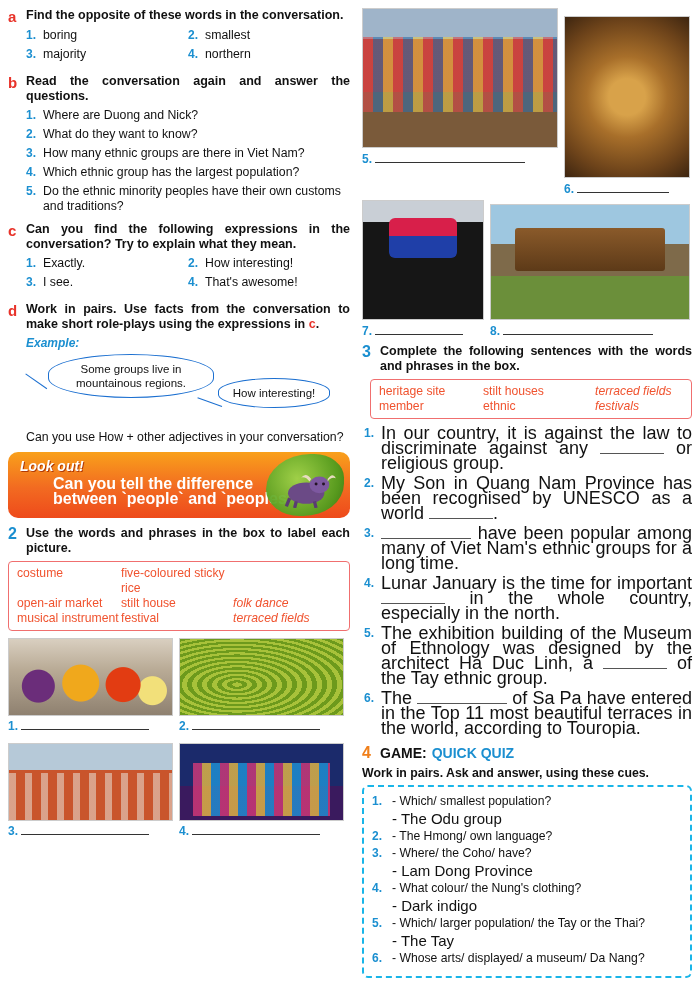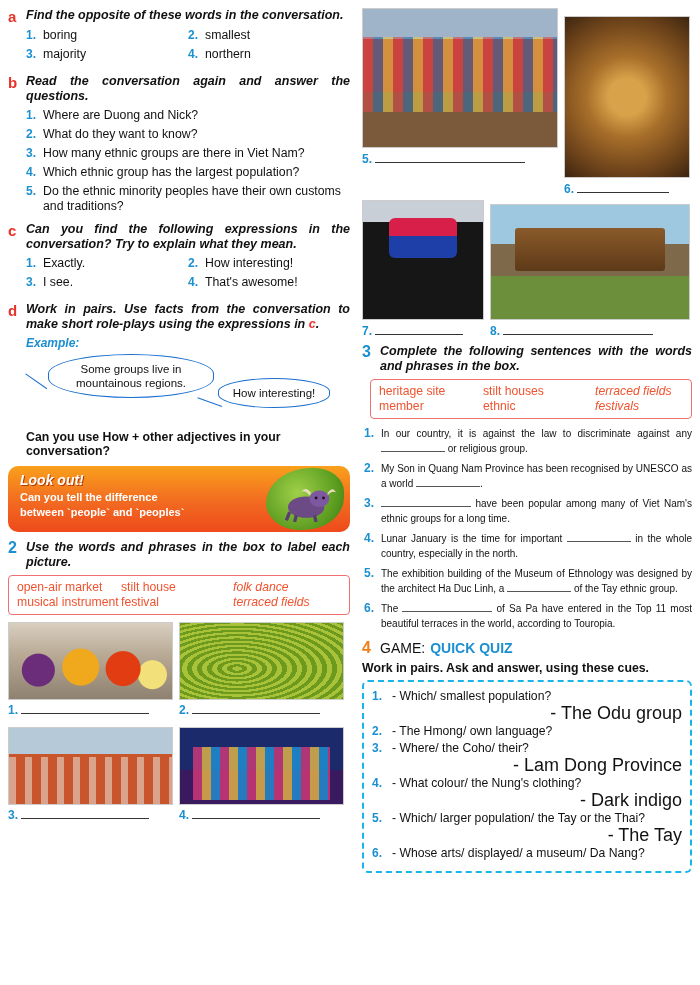--- a/index.html
+++ b/index.html
@@ -21,21 +21,21 @@
   .ex-letter {
     font-weight:bold; font-size:15px; color:#e8332a;
     width:18px; flex:0 0 18px; line-height:15px; padding-top:1px;
   }
   .ex-num {
     font-weight:bold; font-size:16px; color:#1b8fd0;
     width:18px; flex:0 0 18px; line-height:16px;
   }
   .ex-title {
     font-weight:bold; font-size:12.5px; line-height:15px; color:#111;
-    text-align:justify; flex:1;font-style:italic;
+    text-align:justify; flex:1;
   }
   .ex-title .red-letter { color:#e8332a; font-weight:bold; }
 
   
   .items { margin:3px 0 8px 18px; }
   .item { display:flex; align-items:flex-start; margin-bottom:4px; }
   .item-n { color:#1b8fd0; font-weight:bold; font-size:12px; width:17px; flex:0 0 17px; }
   .item-t { font-size:12.3px; line-height:15px; color:#111; flex:1; }
   .two-col { display:flex; flex-wrap:wrap; }
   .two-col .item { width:50%; }
@@ -51,39 +51,39 @@
     text-align:center; color:#111;
     padding:7px 10px;
     background:#fff;
   }
   .bubble.b1 { left:26px; top:4px; width:166px; }
   .bubble.b2 { left:196px; top:28px; width:112px; }
   .bubble .tail { position:absolute; width:26px; height:14px; border-bottom:1.6px solid #1b6fd0; }
   .bubble.b1 .tail { left:-22px; top:14px; transform:rotate(35deg); }
   .bubble.b2 .tail { left:-20px; top:10px; transform:rotate(20deg); }
 
-  .q-line { font-weight:bold; font-size:12.3px; margin:4px 0 8px 18px; }
+  .q-line { font-weight:normal; font-size:12.3px; margin:4px 0 8px 18px; }
 
   
   .lookout {
     position:relative;
     margin:6px 0 8px 0;
     background:linear-gradient(180deg,#f9a01b 0%, #f26a21 55%, #ee4a1b 100%);
     border-radius:10px;
     padding:6px 10px 10px 12px;
     height:66px;
     overflow:hidden;
   }
   .lookout .lo-title {
     color:#fff; font-weight:bold; font-size:14px; font-style:italic;
     text-shadow:1px 1px 0 #b13a06;
     margin-bottom:2px;
   }
   .lookout .lo-text {
-    color:#fff; font-weight:bold; font-size:11px; line-height:15px; width:250px;
+    color:#fff; font-weight:bold; font-size:16px; line-height:15px; width:250px;margin-left:33px;
   }
   .lookout .leaf {
     position:absolute; right:6px; top:2px; width:78px; height:62px;
     background:radial-gradient(circle at 40% 40%, #9bd44a 0%, #4e9b1d 70%, #2f6e10 100%);
     border-radius:60% 40% 55% 45%;
     opacity:.95;
   }
   .lookout .buffalo {
     position:absolute; right:14px; top:18px; width:58px; height:38px;
   }
@@ -138,39 +138,39 @@
   .ph-costume { background:linear-gradient(180deg,#c9cfd6 0 18%, #161616 18% 100%); }
   .ph-costume::after{content:"";position:absolute;left:22%;right:22%;top:14%;height:34%;
      background:linear-gradient(180deg,#d81f4a 0 45%,#1f3fa8 45% 100%);border-radius:6px;}
   .ph-stilt { background:linear-gradient(180deg,#9ec7e0 0 34%, #7e6a4a 34% 62%, #6b8f3a 62% 100%); }
   .ph-stilt::after{content:"";position:absolute;left:12%;right:12%;top:20%;height:38%;
      background:linear-gradient(180deg,#8a5a2a,#5d3a18);border-radius:3px;}
 
   
   .sent { display:flex; align-items:flex-start; margin-bottom:5px; }
   .sent .n { color:#1b8fd0; font-weight:bold; font-size:12px; width:17px; flex:0 0 17px;}
-  .sent .t { font-size:10px; line-height:15px; text-align:justify; flex:1;}
+  .sent .t { font-size:18px; line-height:15px; text-align:justify; flex:1;}
   .blank { display:inline-block; border-bottom:1px solid #555; min-width:64px; height:11px; }
   .blank.w-l { min-width:90px; }
 
   .game-head { display:flex; align-items:baseline; margin:8px 0 4px 0;}
   .game-head .gnum { color:#f07f1a; font-weight:bold; font-size:16px; width:18px;}
-  .game-head .gt { font-weight:normal; font-size:14px; color:#111;}
+  .game-head .gt { font-weight:bold; font-size:14px; color:#111;}
   .game-head .gq { font-weight:bold; font-size:14px; color:#1b8fd0; margin-left:5px;}
   .game-sub { font-weight:bold; font-size:12.3px; margin:2px 0 5px 0;}
 
   .quiz-box {
     border:2px dashed #19b5e8;
     border-radius:6px;
     padding:7px 8px 8px 8px;
   }
   .quiz-item { display:flex; align-items:flex-start; margin-bottom:2px;}
   .quiz-item .qn { color:#1b8fd0; font-weight:bold; font-size:12px; width:20px; flex:0 0 20px;}
   .quiz-item .qt { font-size:12.2px; line-height:15px; flex:1;}
-  .quiz-ans { font-size:18px; line-height:15px; margin:0 0 3px 20px;text-align:right;}
+  .quiz-ans { font-size:15px; line-height:15px; margin:0 0 3px 20px;}
 
   .label-line { font-size:12px; color:#1b8fd0; font-weight:bold; }
   .label-line .ln { border-bottom:1px solid #333; display:inline-block; height:12px; }
 </style>
 </head>
 <body>
 
 <div class="page">
 
   <div class="col-left">
@@ -283,20 +283,25 @@
       <div class="lo-text">between `people` and `peoples`</div>
     </div>
 
     <div class="ex-head">
       <div class="ex-num">2</div>
       <div class="ex-title">Use the words and phrases in the box to label each picture.</div>
     </div>
 
     <div class="wordbox">
       <div class="wb-row">
+        <span class="wb-c1">costume</span>
+        <span class="wb-c2">five-coloured sticky rice</span>
+        <span class="wb-c3"></span>
+      </div>
+      <div class="wb-row">
         <span class="wb-c1">open-air market</span>
         <span class="wb-c2">stilt house</span>
         <span class="wb-c3">folk dance</span>
       </div>
       <div class="wb-row">
         <span class="wb-c1">musical instrument</span>
         <span class="wb-c2">festival</span>
         <span class="wb-c3">terraced fields</span>
       </div>
     </div>
@@ -444,21 +449,21 @@
       </div>
       <div class="quiz-ans">- The Odu group</div>
 
       <div class="quiz-item">
         <span class="qn">2.</span>
         <span class="qt">- The Hmong/ own language?</span>
       </div>
 
       <div class="quiz-item">
         <span class="qn">3.</span>
-        <span class="qt">- Where/ the Coho/ their?</span>
+        <span class="qt">- Where/ the Coho/ have?</span>
       </div>
       <div class="quiz-ans">- Lam Dong Province</div>
 
       <div class="quiz-item">
         <span class="qn">4.</span>
         <span class="qt">- What colour/ the Nung's clothing?</span>
       </div>
       <div class="quiz-ans">- Dark indigo</div>
 
       <div class="quiz-item">

